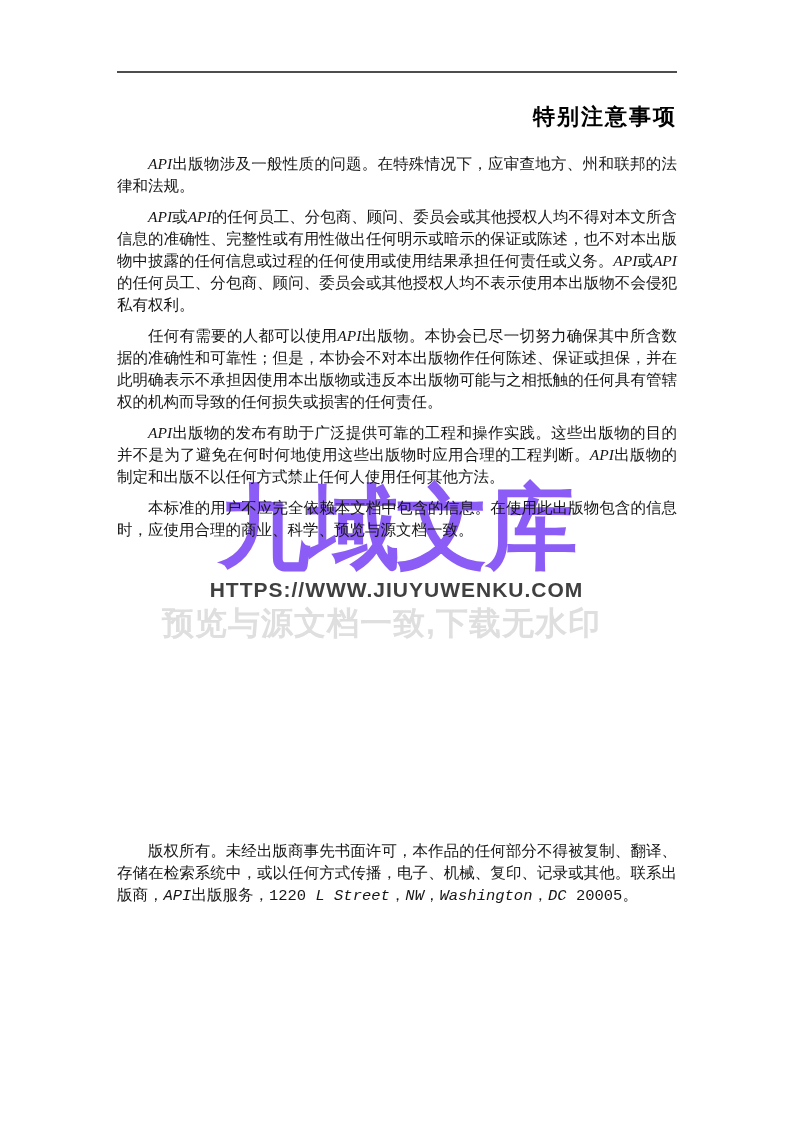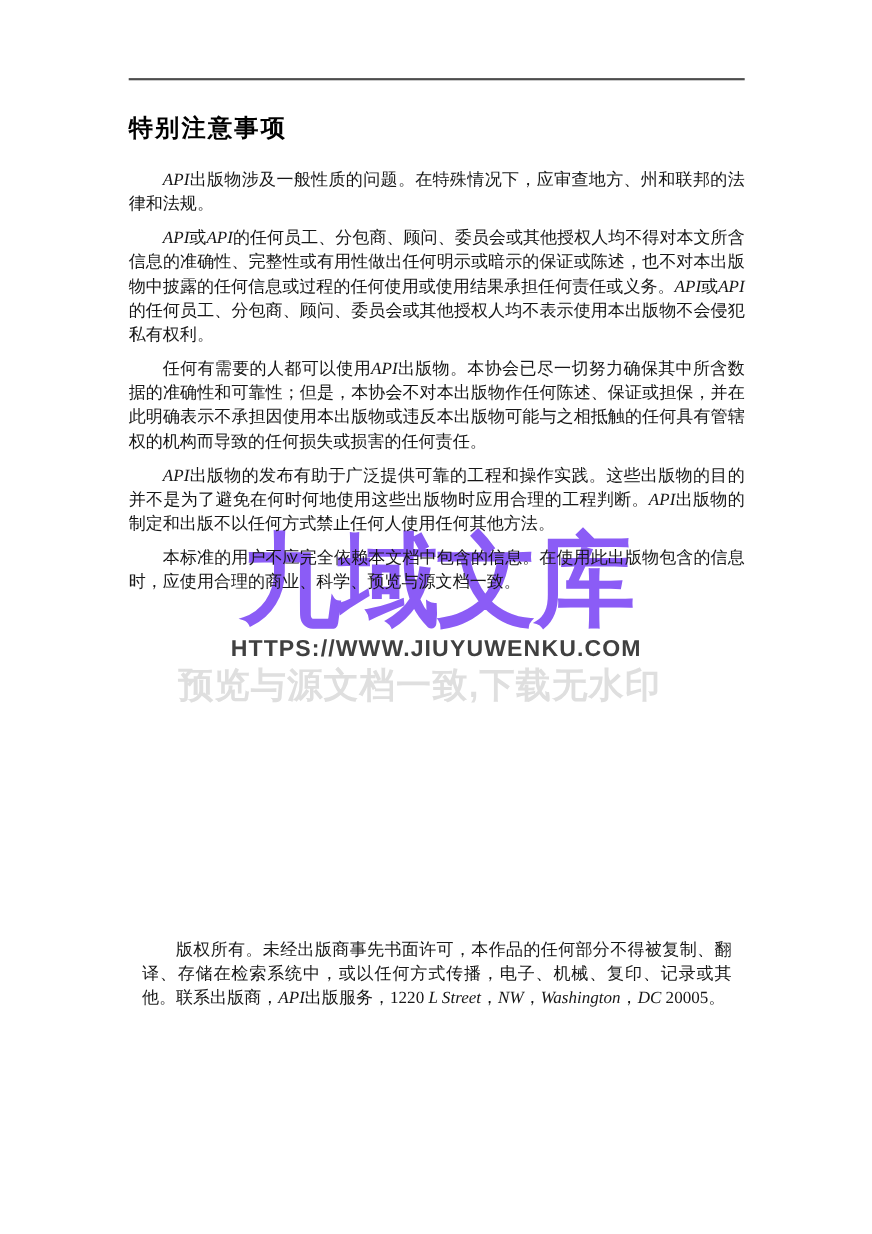--- a/index.html
+++ b/index.html
@@ -67,40 +67,42 @@
     border-top: 2px solid #4d4d4d;
     margin: 71px 0 0 0;
   }
   .doc-title {
     font-family: "Liberation Sans", sans-serif;
     font-weight: 700;
     font-size: 22px;
     letter-spacing: 2px;
     color: #000000;
     margin: 29px 0 21px 0;
+    text-align: right;
   }
   p.body-para {
     font-size: 15.5px;
     line-height: 22px;
     margin: 0 0 9px 0;
     text-align: justify;
     text-indent: 2em;
   }
   p.body-para i {
     font-style: italic;
   }
   .copyright {
     position: absolute;
     left: 117px;
     top: 841px;
     width: 560px;
     z-index: 1;
   }
   .copyright p.body-para {
-    margin: 12px;
+    margin: 0;
+    font-family: Liberation Mono, monospace;
   }
 </style>
 </head>
 <body>
 
 <div class="page">
 
   <div class="watermark-layer">
     <div class="wm wm-big">九域文库</div>
     <div class="wm wm-url">HTTPS://WWW.JIUYUWENKU.COM</div>

